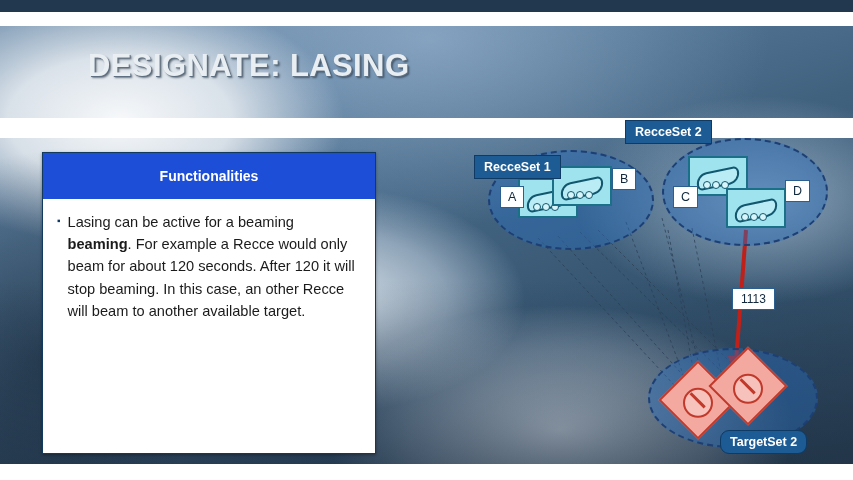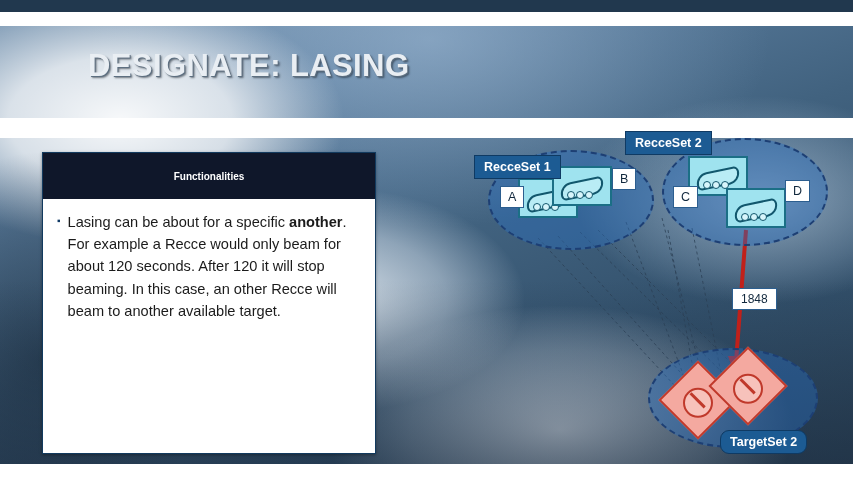--- a/index.html
+++ b/index.html
@@ -78,23 +78,23 @@
     left: 42px;
     top: 152px;
     width: 332px;
     height: 300px;
     background: #ffffff;
     border: 1px solid #123a5e;
     box-shadow: 0 1px 3px rgba(0,0,0,0.35);
   }
   .panel-header {
     height: 46px;
-    background: #0f172a;
+    background: #1d4ed8;
     color: #ffffff;
-    font-size: 10px;
+    font-size: 14px;
     font-weight: bold;
     display: flex;
     align-items: center;
     justify-content: center;
   }
   .panel-body {
     padding: 12px 14px 10px 14px;
     color: #1b1b1b;
   }
   .bullet-row {
@@ -237,21 +237,21 @@
   <div class="band-mid-white"></div>
   <div class="band-bottom-white"></div>
 
   <div class="title">DESIGNATE: LASING</div>
 
   <div class="panel">
     <div class="panel-header">Functionalities</div>
     <div class="panel-body">
       <div class="bullet-row">
         <span class="bullet-mark">▪</span>
-        <span class="bullet-text"><span>Lasing can be about for a specific </span><b>another</b><span>. For example a Recce would only beam for about 120 seconds. After 120 it will stop beaming. In this case, an other Recce will beam to another available target.</span></span>
+        <span class="bullet-text"><span>Lasing can be active for a beaming </span><b>beaming</b><span>. For example a Recce would only beam for about 120 seconds. After 120 it will stop beaming. In this case, an other Recce will beam to another available target.</span></span>
       </div>
     </div>
   </div>
 
   <div class="diagram">
 
     <svg class="svg-layer" viewBox="0 0 420 360">
 
       <g stroke="#2b3f55" stroke-width="0.9" fill="none" stroke-dasharray="3,3" opacity="0.85">
         <line x1="108" y1="128" x2="258" y2="290"></line>
@@ -310,18 +310,18 @@
       <div class="inner"></div>
       <div class="bar"></div>
     </div>
 
     <div class="tag" style="left:70px; top:76px;">A</div>
     <div class="tag" style="left:182px; top:58px;">B</div>
     <div class="tag" style="left:243px; top:76px;">C</div>
     <div class="tag" style="left:355px; top:70px;">D</div>
 
     <div class="tag-blue" style="left:26px; top:45px;margin-left:18px;">RecceSet 1</div>
-    <div class="tag-blue" style="left:195px; top:10px;margin-top:11px;">RecceSet 2</div>
+    <div class="tag-blue" style="left:195px; top:10px;">RecceSet 2</div>
     <div class="tag-blue" style="left:290px; top:320px;border-radius:9px;">TargetSet 2</div>
 
-    <div class="tag-num" style="left:302px; top:178px;">1848</div>
+    <div class="tag-num" style="left:302px; top:178px;">1113</div>
   </div>
 </div>
 
 </body></html>

